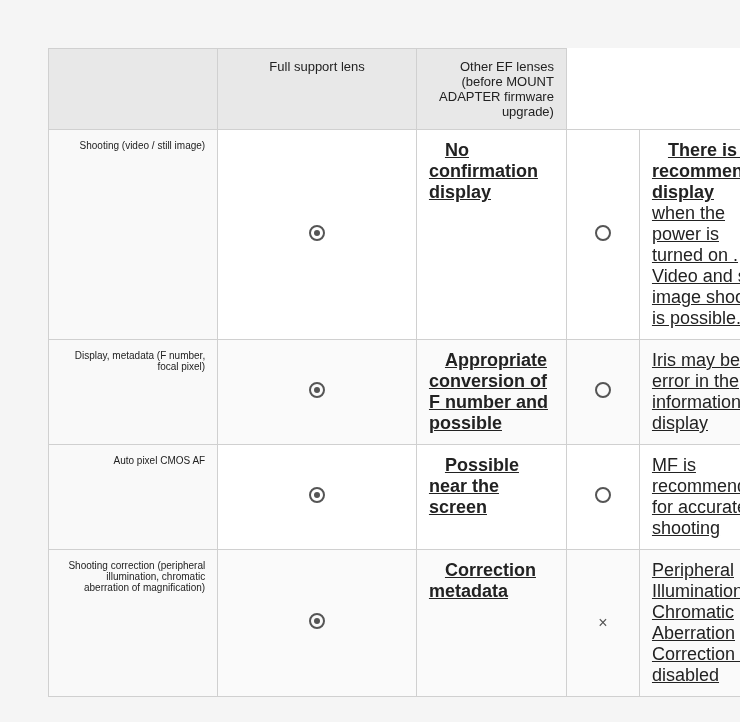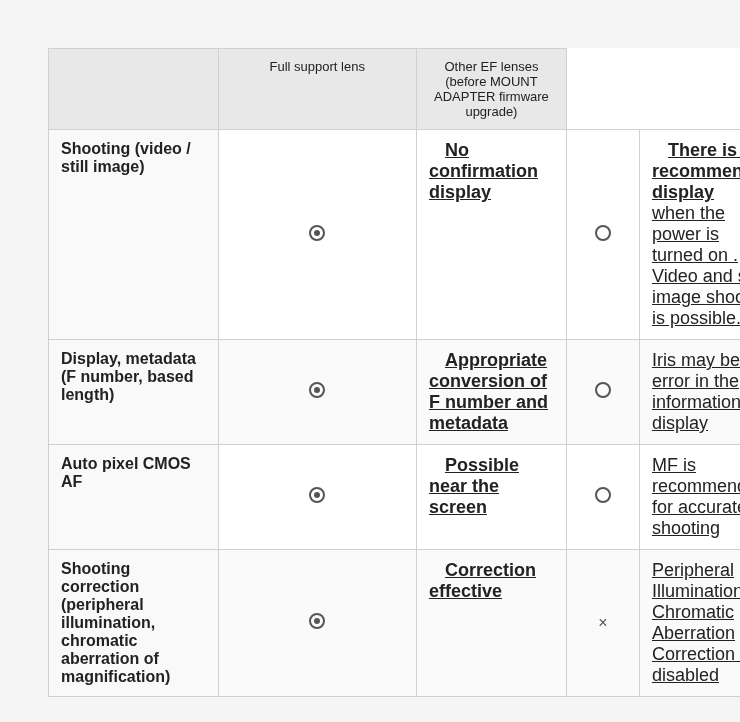--- a/index.html
+++ b/index.html
@@ -17,37 +17,38 @@
     }
     th, td {
       border: 1px solid #d0d0d0;
       padding: 10px 12px;
       vertical-align: middle;
     }
     thead th {
       background: #e8e8e8;
       font-weight: normal;
       font-size: 13px;
-      text-align: center;
+      text-align: right;
       vertical-align: top;
     }
     thead th:first-child {
       background: #e8e8e8;
       width: 170px;
     }
     thead th.col-full {
       width: 200px;
       text-align: center;
     }
     tbody td:first-child {
-      font-weight: bold;
-      font-size: 16px;
+      font-weight: normal;
+      font-size: 10px;
       background: #f9f9f9;
       width: 170px;
       vertical-align: top;
+      text-align: right;
     }
     tbody td.icon-cell {
       text-align: center;
       width: 45px;
       font-size: 16px;
       vertical-align: middle;
     }
     tbody td.content-cell {
       font-size: 18px;
       vertical-align: top;
@@ -106,36 +107,36 @@
   <tr>
         <td>Shooting
 (video / still image)</td>
         <td class="icon-cell"><span class="circle-filled"></span></td>
         <td class="content-cell"><strong>No confirmation display</strong></td>
         <td class="icon-cell"><span class="circle-empty"></span></td>
         <td class="content-cell"><strong>There is a recommended display</strong> when the power is turned on .<br>Video and still image shooting is possible.</td>
       </tr>
       <tr>
         <td>Display, metadata
-(F number, based length)</td>
+(F number, focal pixel)</td>
         <td class="icon-cell"><span class="circle-filled"></span></td>
-        <td class="content-cell"><strong>Appropriate conversion of F number and metadata</strong></td>
+        <td class="content-cell"><strong>Appropriate conversion of F number and possible</strong></td>
         <td class="icon-cell"><span class="circle-empty"></span></td>
         <td class="content-cell">Iris may be an error in the information display</td>
       </tr>
       <tr>
         <td>Auto pixel CMOS AF</td>
         <td class="icon-cell"><span class="circle-filled"></span></td>
         <td class="content-cell"><strong>Possible near the screen</strong></td>
         <td class="icon-cell"><span class="circle-empty"></span></td>
         <td class="content-cell">MF is recommended for accurate shooting</td>
       </tr>
       <tr>
         <td>Shooting correction
 (peripheral illumination,
 chromatic aberration of magnification)</td>
         <td class="icon-cell"><span class="circle-filled"></span></td>
-        <td class="content-cell"><strong>Correction effective</strong></td>
+        <td class="content-cell"><strong>Correction metadata</strong></td>
         <td class="icon-cell"><span class="x-mark">×</span></td>
         <td class="content-cell">Peripheral Illumination / Chromatic Aberration Correction is disabled</td>
       </tr>
     </tbody>
 </table>
 
 </body></html>

